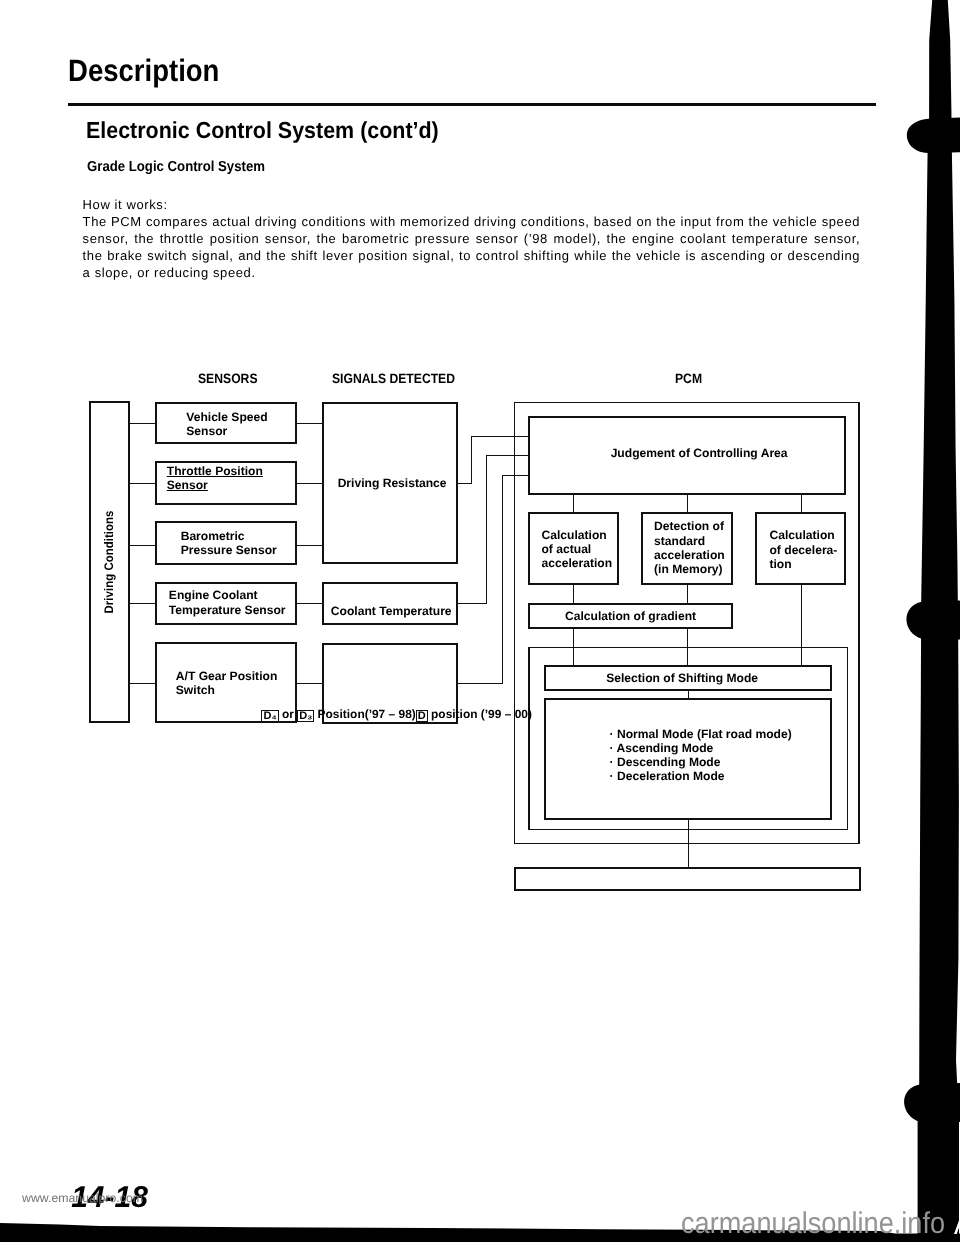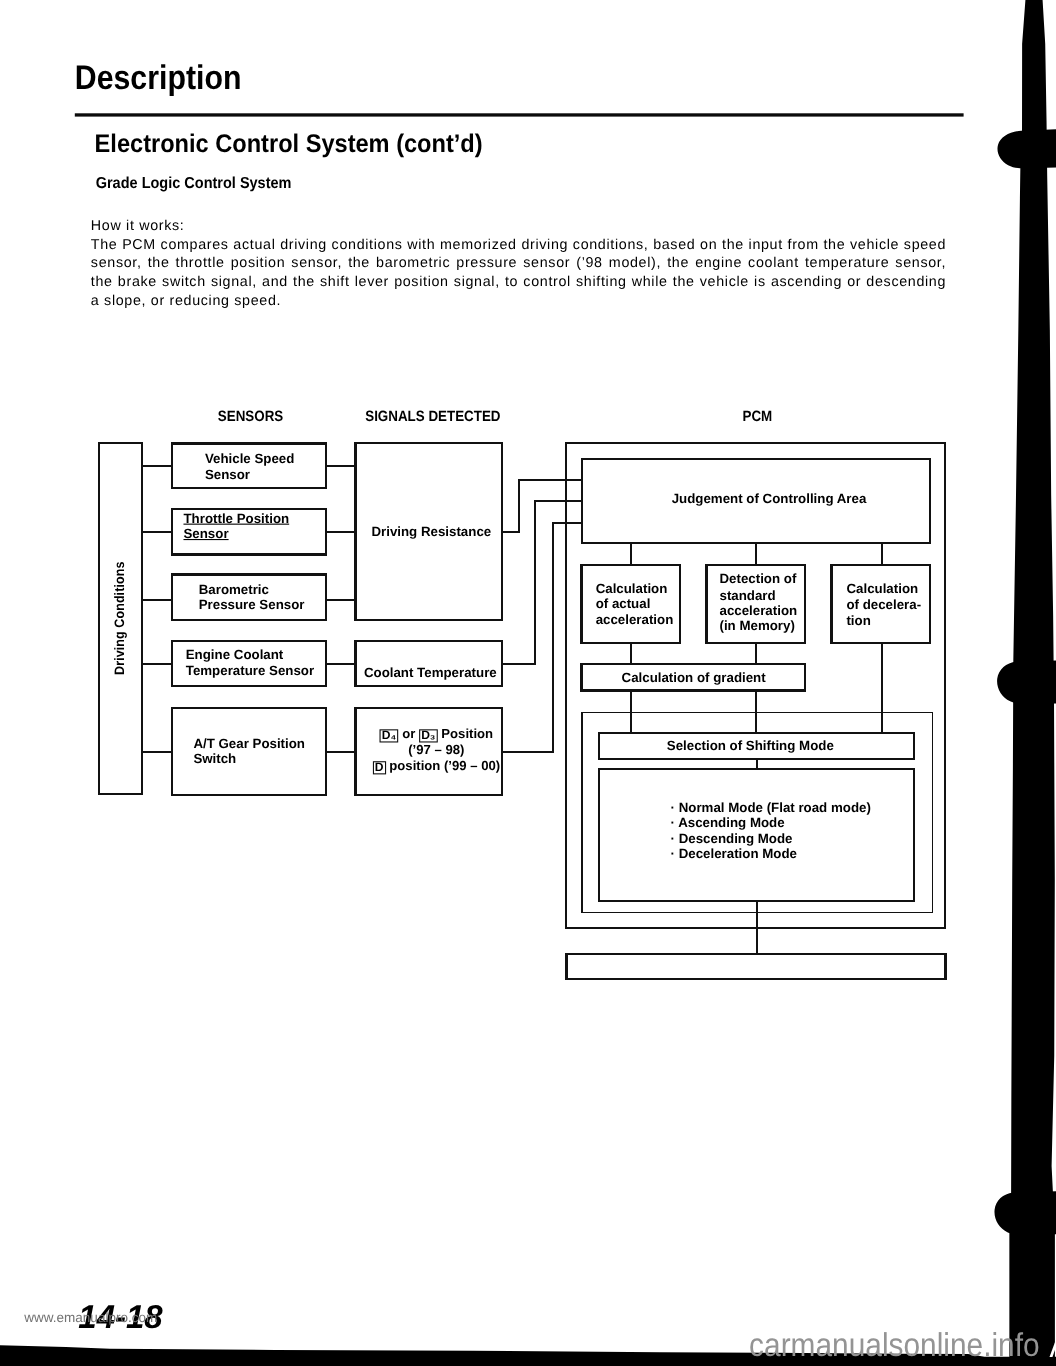--- a/index.html
+++ b/index.html
@@ -129,21 +129,21 @@
 Sensor</div>
   <div class="abs bx" id="sensor-2" style="left: 158.9px; top: 522.6px; width: 139.7px; height: 41.5px; display: flex; flex-direction: column; justify-content: center; align-items: center; box-sizing: border-box;">Barometric
 Pressure Sensor</div>
   <div class="abs bx" id="sensor-3" style="left: 157.4px; top: 582.1px; width: 139.7px; height: 40.9px; display: flex; flex-direction: column; justify-content: center; align-items: center; box-sizing: border-box; border-radius: 19px;">Engine Coolant
 Temperature Sensor</div>
   <div class="abs bx" id="sensor-4" style="left: 156.7px; top: 643.8px; width: 139.7px; height: 79.1px; display: flex; flex-direction: column; justify-content: center; align-items: center; box-sizing: border-box;">A/T Gear Position
 Switch</div>
 
   <div class="abs bx" id="sig-dr" style="left: 325.4px; top: 403px; width: 133.4px; height: 160.8px; display: flex; flex-direction: column; justify-content: center; align-items: center; box-sizing: border-box;">Driving Resistance</div>
   <div class="abs bx" id="sig-ct" style="left: 324.5px; top: 582.2px; width: 133.4px; height: 57px; display: flex; flex-direction: column; justify-content: center; align-items: center; box-sizing: border-box;">Coolant Temperature</div>
-  <div class="abs bx" id="sig-gp" style="left: 323.1px; top: 642px; width: 136px; height: 79px; display: flex; flex-direction: column; justify-content: center; align-items: center; padding-left: 11.2px; box-sizing: border-box;">
+  <div class="abs bx" id="sig-gp" style="left: 323.1px; top: 642px; width: 136px; height: 79px; display: flex; flex-direction: row; justify-content: center; align-items: flex-end; padding-left: 11.2px; box-sizing: border-box;">
     <div class="gp-line"><span class="gbox">D₄</span><span> or </span><span class="gbox">D₃</span><span> Position</span></div>
     <div class="gp-line">(’97 – 98)</div>
     <div class="gp-line"><span class="gbox">D</span><span> position (’99 – 00)</span></div>
   </div>
 
   <div class="abs bx" id="pcm-judgement" style="left: 541px; top: 415.3px; width: 316.2px; height: 76.3px; display: flex; flex-direction: column; justify-content: center; align-items: center; box-sizing: border-box;">Judgement of Controlling Area</div>
   <div class="abs bx bxl" id="pcm-calc-actual" style="left: 528.7px; top: 513.6px; width: 89.3px; height: 70.9px; display: flex; flex-direction: column; justify-content: center; align-items: flex-start; padding-left: 12.8px; box-sizing: border-box;">Calculation
 of actual
 acceleration</div>
   <div class="abs bx bxl" id="pcm-detect-std" style="left: 642.2px; top: 512.2px; width: 89.6px; height: 70.9px; display: flex; flex-direction: column; justify-content: center; align-items: flex-start; padding-left: 11.9px; box-sizing: border-box;">Detection of

